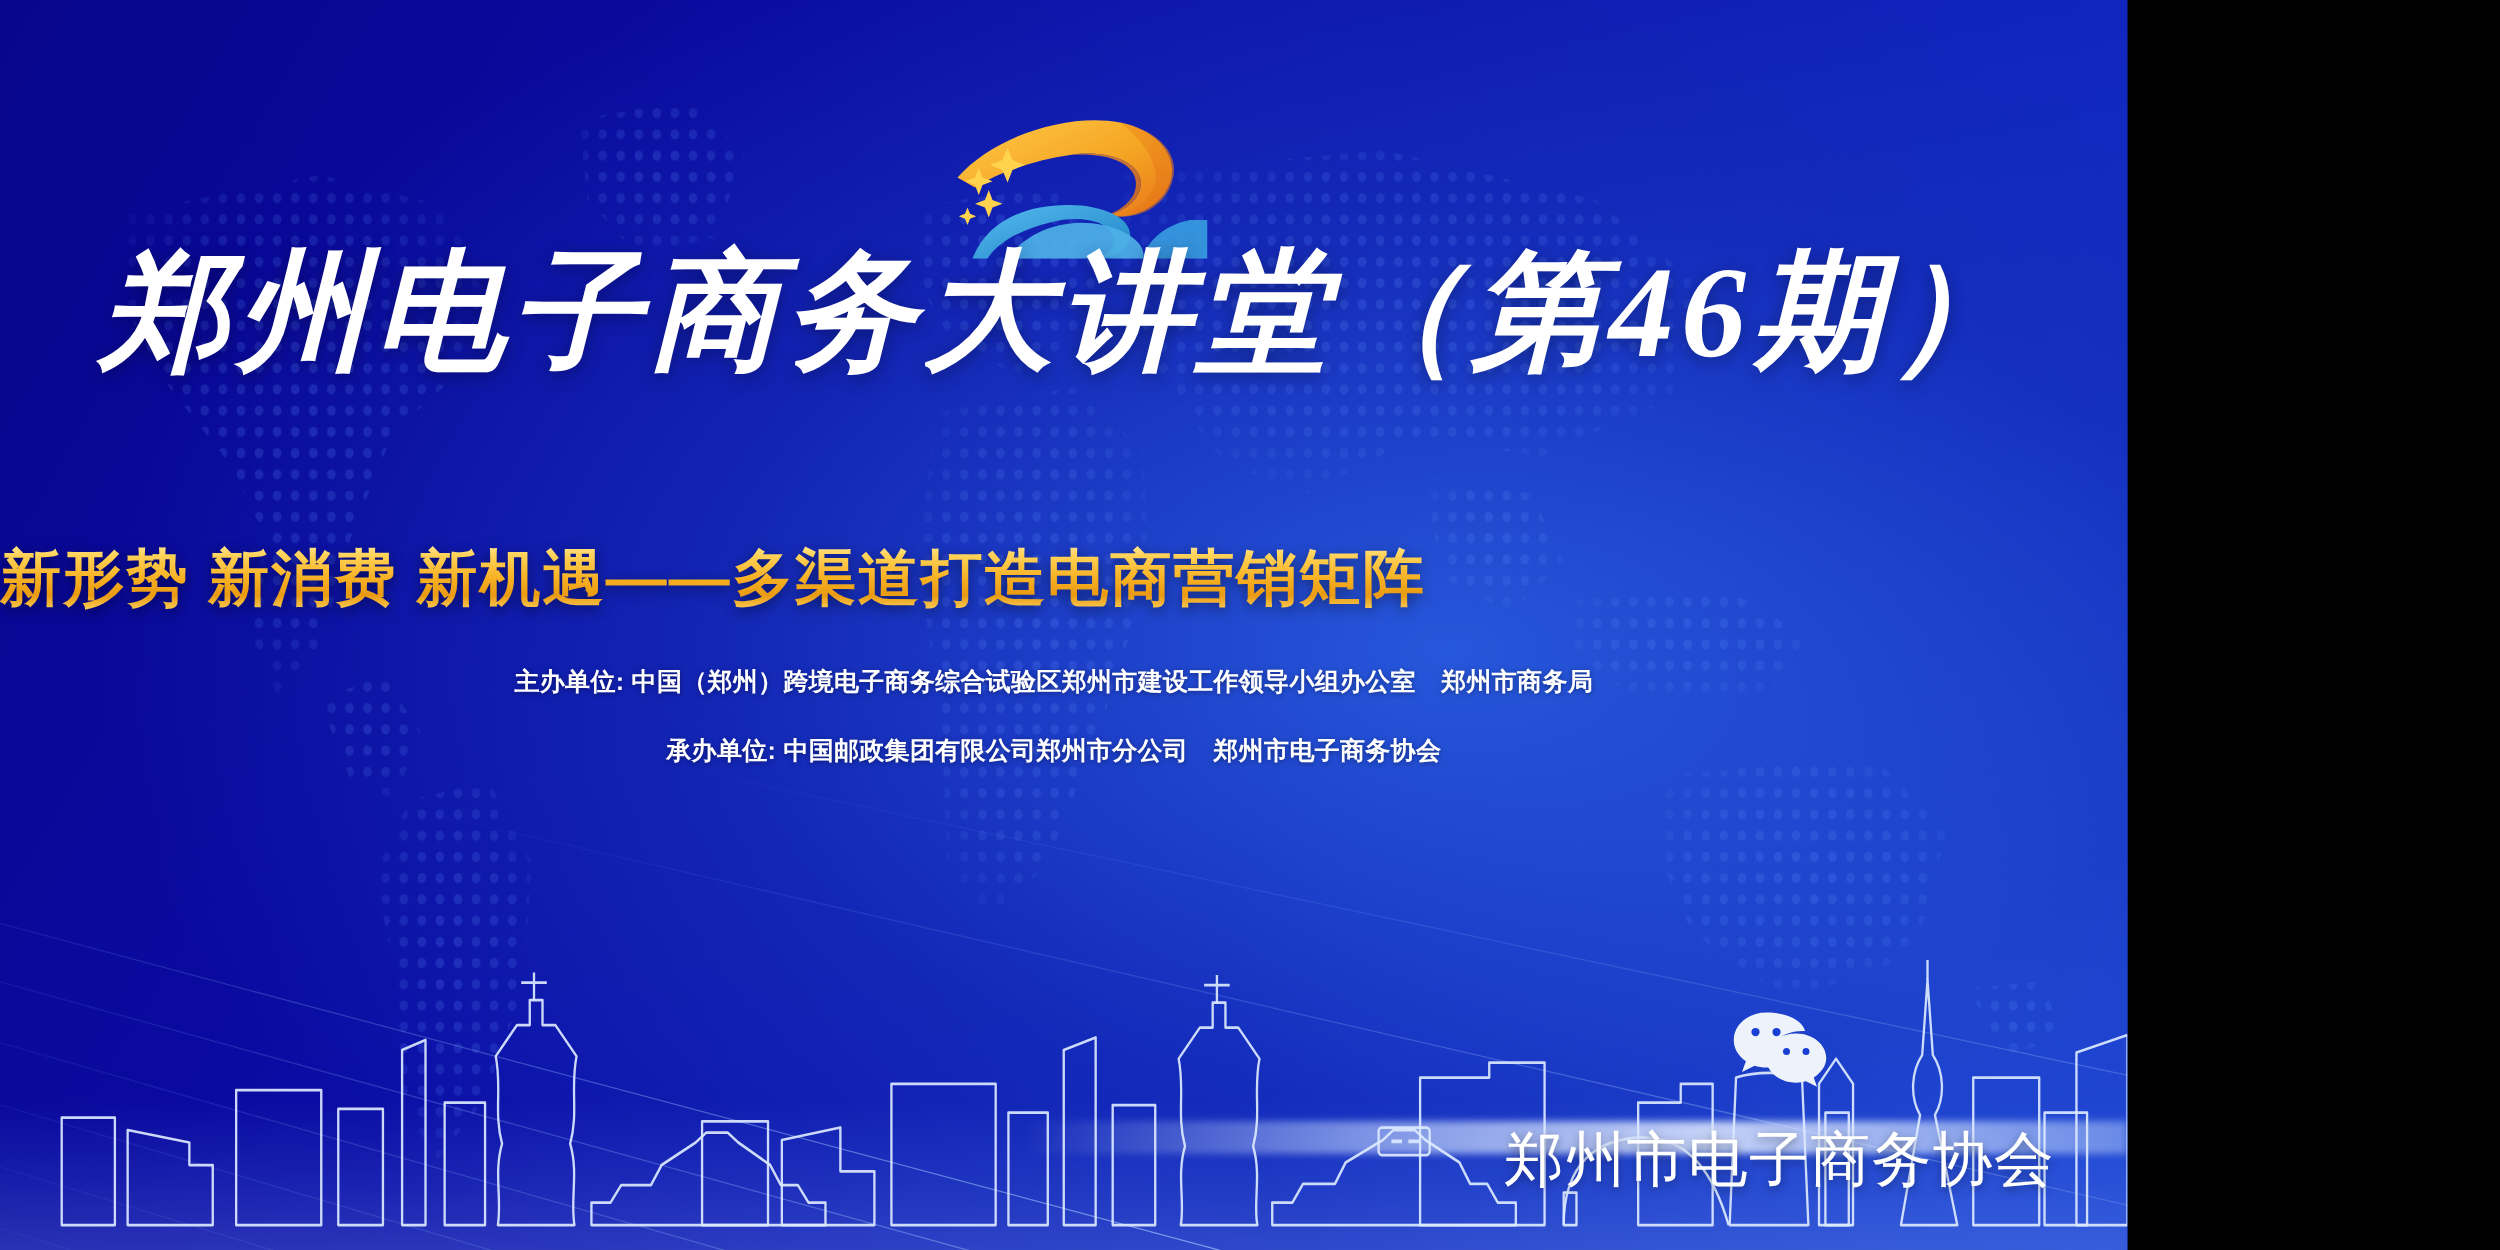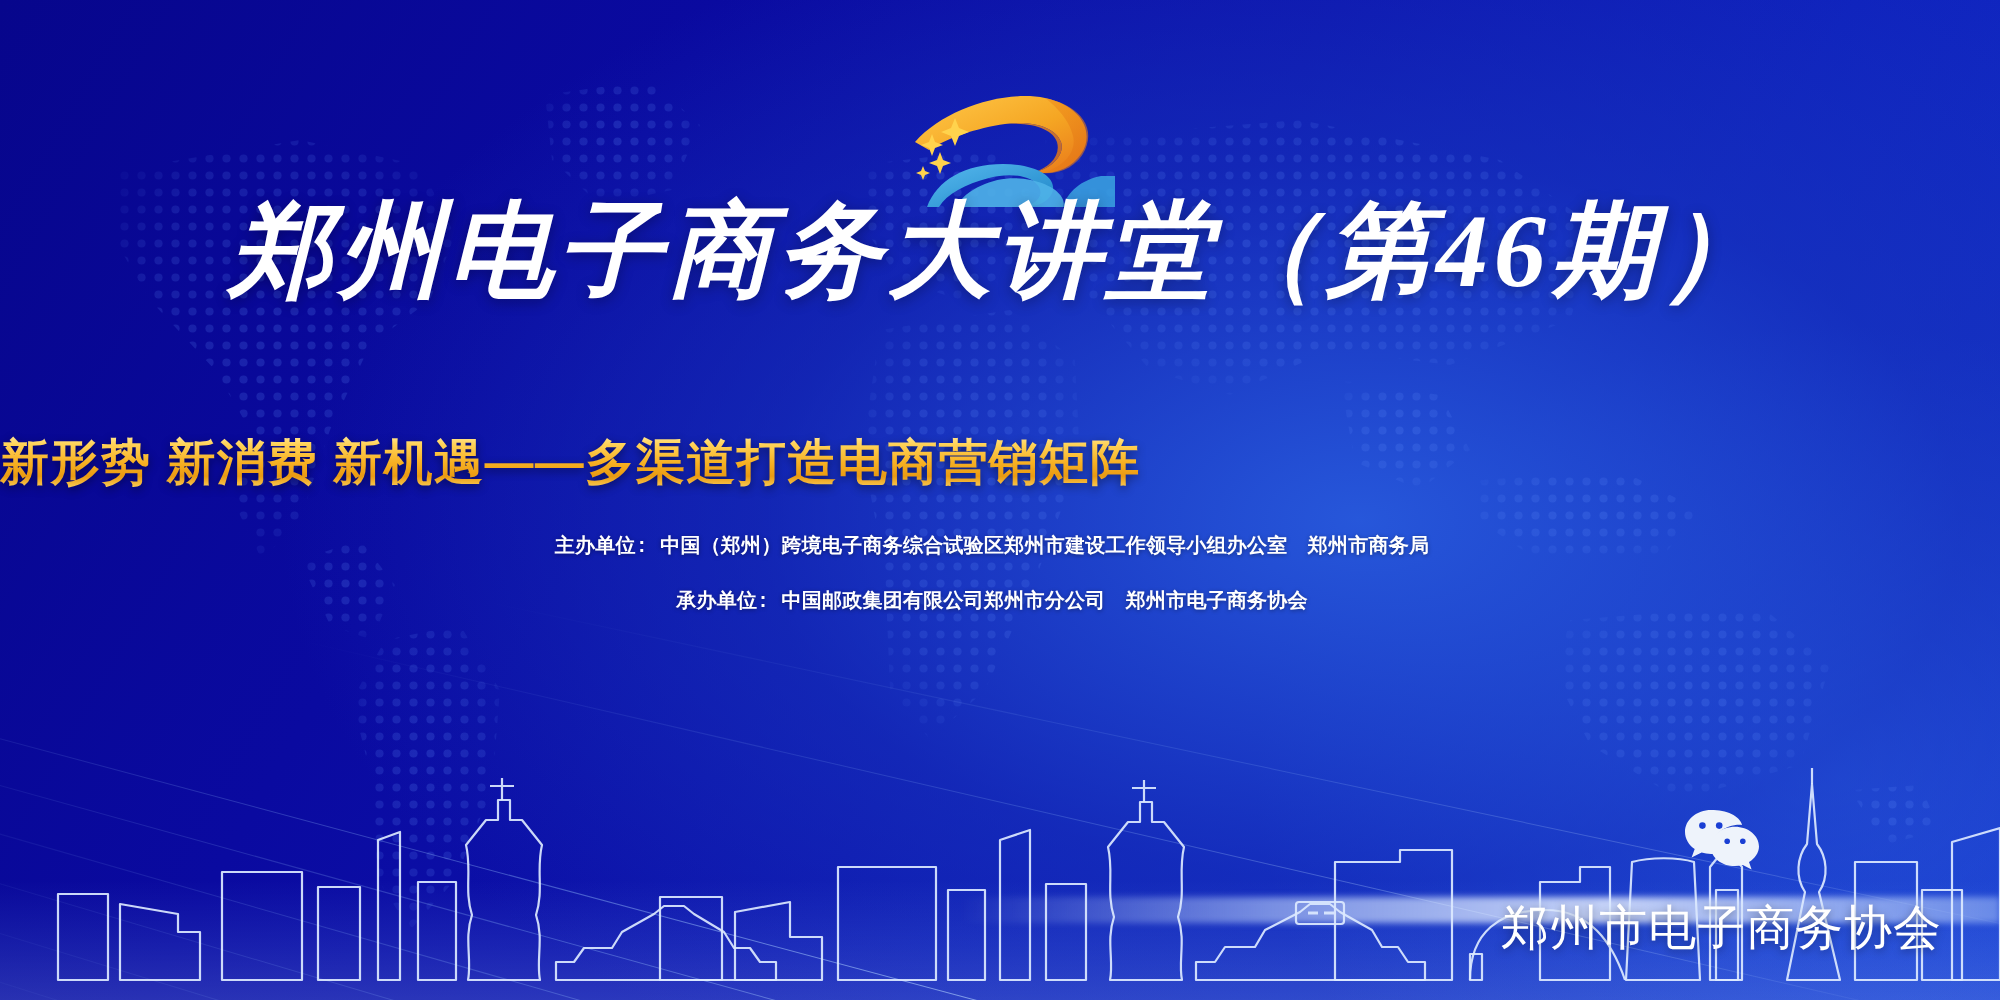--- a/index.html
+++ b/index.html
@@ -1,21 +1,21 @@
 <!DOCTYPE html>
 <html><head>
 <meta charset="utf-8">
 <title>Zhengzhou E-Commerce Lecture Hall Banner</title>
 <style>
   html,body{margin:0;padding:0;background:#000;}
   *{box-sizing:border-box;}
 
   .stage{
     position:relative;
-    width:2000px;height:1000px;
+    width:1702px;height:1000px;
     overflow:hidden;
     font-family:"Liberation Sans","DejaVu Sans",sans-serif;
     background:
       radial-gradient(ellipse 1500px 900px at 68% 52%, rgba(40,90,220,.95) 0%, rgba(24,55,190,.55) 40%, rgba(8,14,140,0) 72%),
       radial-gradient(ellipse 900px 700px at 92% 78%, rgba(55,115,245,.55) 0%, rgba(20,50,180,0) 65%),
       linear-gradient(120deg,#07068c 0%,#0a0aa0 28%,#0d14ae 52%,#0f22bd 72%,#1433c9 100%);
   }
 
   
   .dotmap{
@@ -82,21 +82,20 @@
     filter:drop-shadow(0 3px 5px rgba(0,0,0,.45));
   }
 
   
   .orgs{position:absolute;top:532px;left:0;right:0;text-align:center;}
   .orgline{
     color:#ffffff;font-size:20px;font-weight:700;
     letter-spacing:.012em;white-space:nowrap;
     margin:0 16px 28px 0;
     text-shadow:0 1px 4px rgba(0,0,0,.40);
-    font-family:Liberation Mono, monospace;
   }
 
   
   .wechat{
     position:absolute;right:58px;bottom:40px;
     display:flex;align-items:center;gap:22px;flex-direction:column;
   }
   .wechat .wx-icon{width:76px;height:66px;flex:0 0 auto;}
   .wechat .wx-icon svg{width:100%;height:100%;display:block;}
   .wechat .wx-label{

